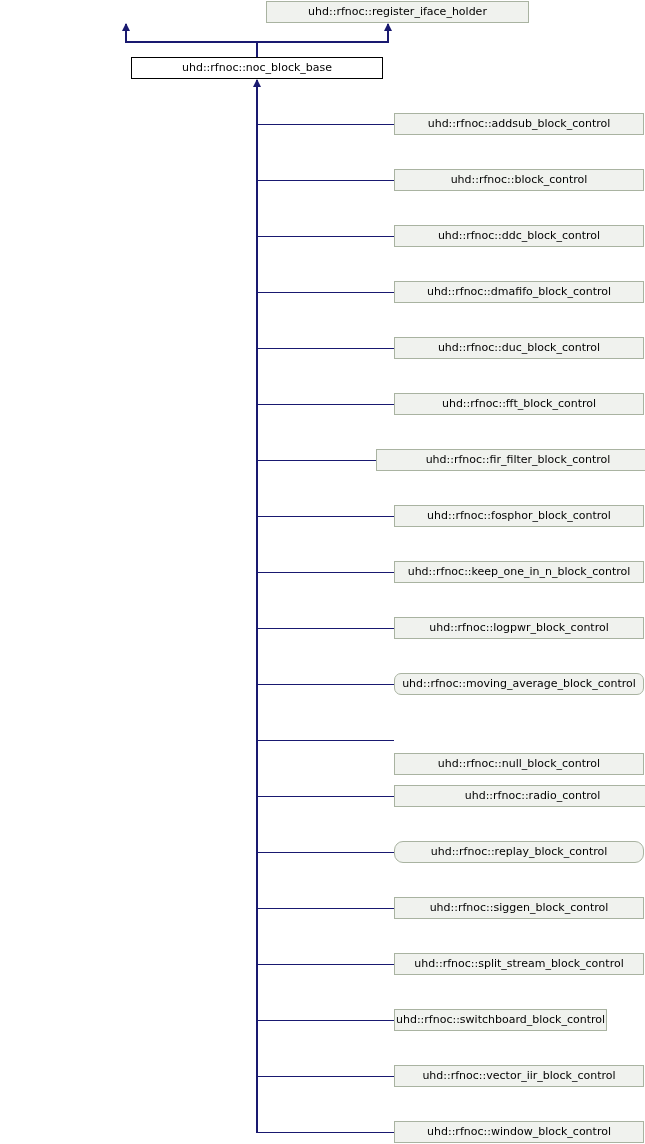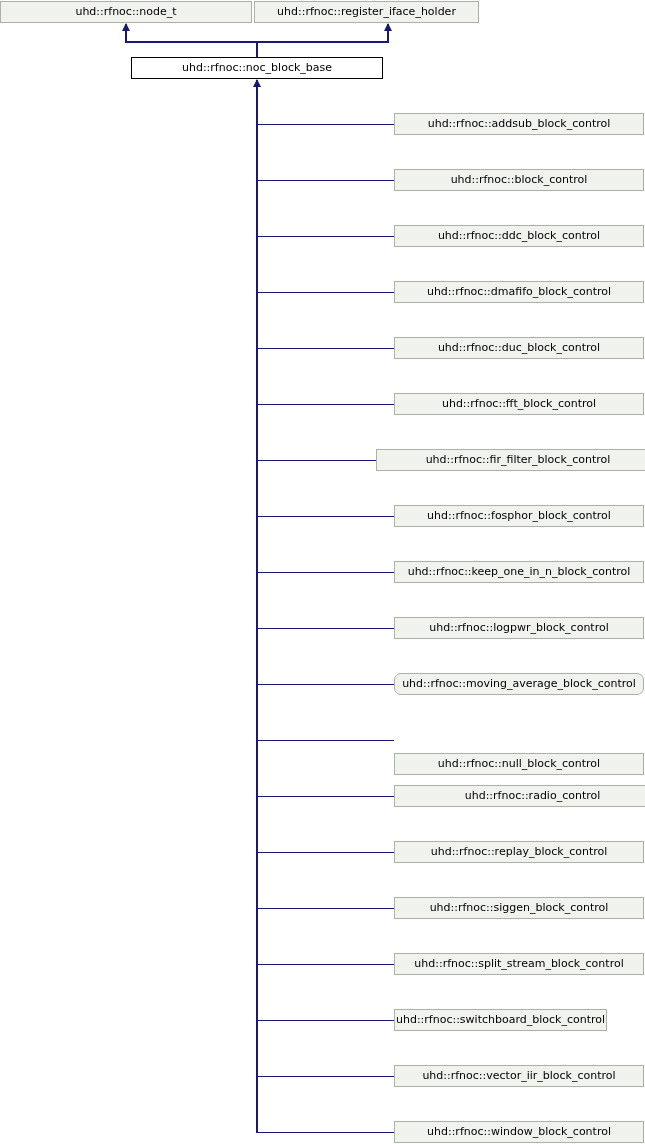--- a/index.html
+++ b/index.html
@@ -46,22 +46,21 @@
     border-left: 4px solid transparent;
     border-right: 4px solid transparent;
     border-bottom: 8px solid var(--edge, #191970);
   }
 </style>
 </head>
 <body>
 
 <div id="diagram">
 
-  <div class="node" style="left:0px; top:1px; width:252px;">uhd::rfnoc::node_t</div>
-  <div class="node" style="left:254px; top:1px; width:225px;">uhd::rfnoc::register_iface_holder</div>
+  <div class="node" style="left:266px; top:1px; width:263px;">uhd::rfnoc::register_iface_holder</div>
 
   <div class="arrow-up" style="left:122px; top:23px;"></div>
   <div class="vline" style="left:125px; top:24px; height:18px;"></div>
   <div class="arrow-up" style="left:384px; top:23px;"></div>
   <div class="vline" style="left:387px; top:24px; height:18px;"></div>
   <div class="hline thick" style="left:125px; top:41px; width:264px;"></div>
   <div class="vline" style="left:256px; top:42px; height:15px;"></div>
 
   <div class="node main" style="left:131px; top:57px; width:252px;">uhd::rfnoc::noc_block_base</div>
 
@@ -89,21 +88,21 @@
       <div class="node" style="left: 394px; top: 561px; width: 250px;">uhd::rfnoc::keep_one_in_n_block_control</div>
       <div class="hline" style="left: 256px; top: 628px; width: 138px;"></div>
       <div class="node" style="left: 394px; top: 617px; width: 250px;">uhd::rfnoc::logpwr_block_control</div>
       <div class="hline" style="left: 256px; top: 684px; width: 138px;"></div>
       <div class="node" style="left: 394px; top: 673px; width: 250px; border-radius: 7px;">uhd::rfnoc::moving_average_block_control</div>
       <div class="hline" style="left: 256px; top: 740px; width: 138px;"></div>
       <div class="node" style="left: 394px; top: 729px; width: 250px; margin-top: 24px;">uhd::rfnoc::null_block_control</div>
       <div class="hline" style="left: 256px; top: 796px; width: 138px;"></div>
       <div class="node" style="left: 394px; top: 785px; width: 277px;">uhd::rfnoc::radio_control</div>
       <div class="hline" style="left: 256px; top: 852px; width: 138px;"></div>
-      <div class="node" style="left: 394px; top: 841px; width: 250px;">uhd::rfnoc::replay_block_control</div>
+      <div class="node" style="left: 394px; top: 841px; width: 250px; border-radius: 9px;">uhd::rfnoc::replay_block_control</div>
       <div class="hline" style="left: 256px; top: 908px; width: 138px;"></div>
       <div class="node" style="left: 394px; top: 897px; width: 250px;">uhd::rfnoc::siggen_block_control</div>
       <div class="hline" style="left: 256px; top: 964px; width: 138px;"></div>
       <div class="node" style="left: 394px; top: 953px; width: 250px;">uhd::rfnoc::split_stream_block_control</div>
       <div class="hline" style="left: 256px; top: 1020px; width: 138px;"></div>
       <div class="node" style="left: 394px; top: 1009px; width: 213px;">uhd::rfnoc::switchboard_block_control</div>
       <div class="hline" style="left: 256px; top: 1076px; width: 138px;"></div>
       <div class="node" style="left: 394px; top: 1065px; width: 250px;">uhd::rfnoc::vector_iir_block_control</div>
       <div class="hline" style="left: 256px; top: 1132px; width: 138px;"></div>
       <div class="node" style="left: 394px; top: 1121px; width: 250px;">uhd::rfnoc::window_block_control</div>

